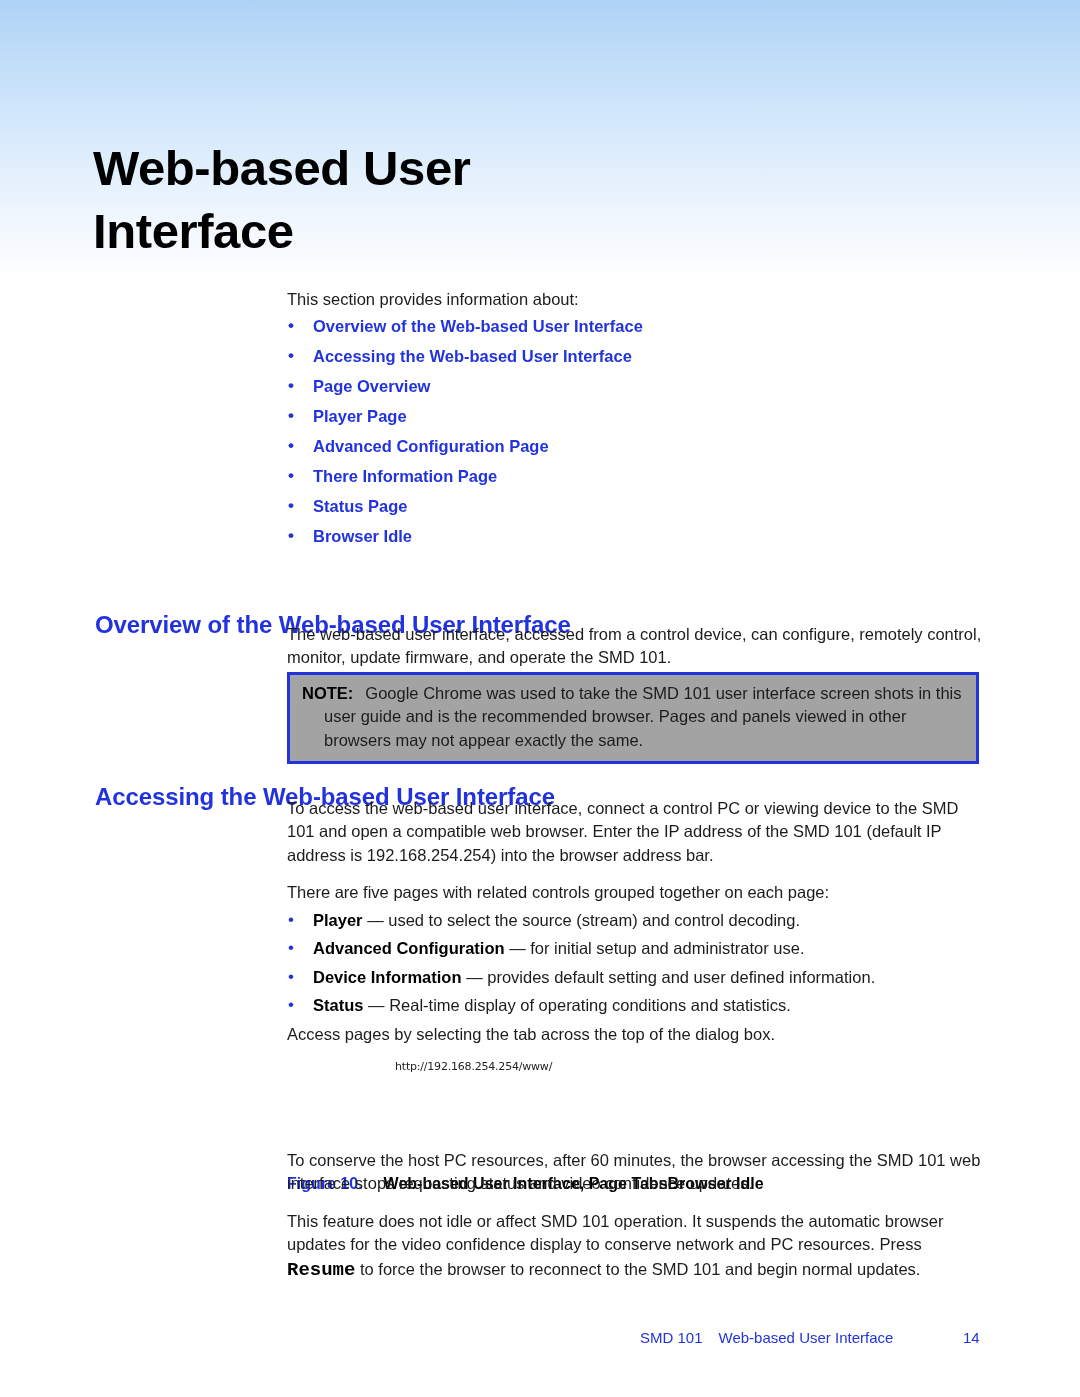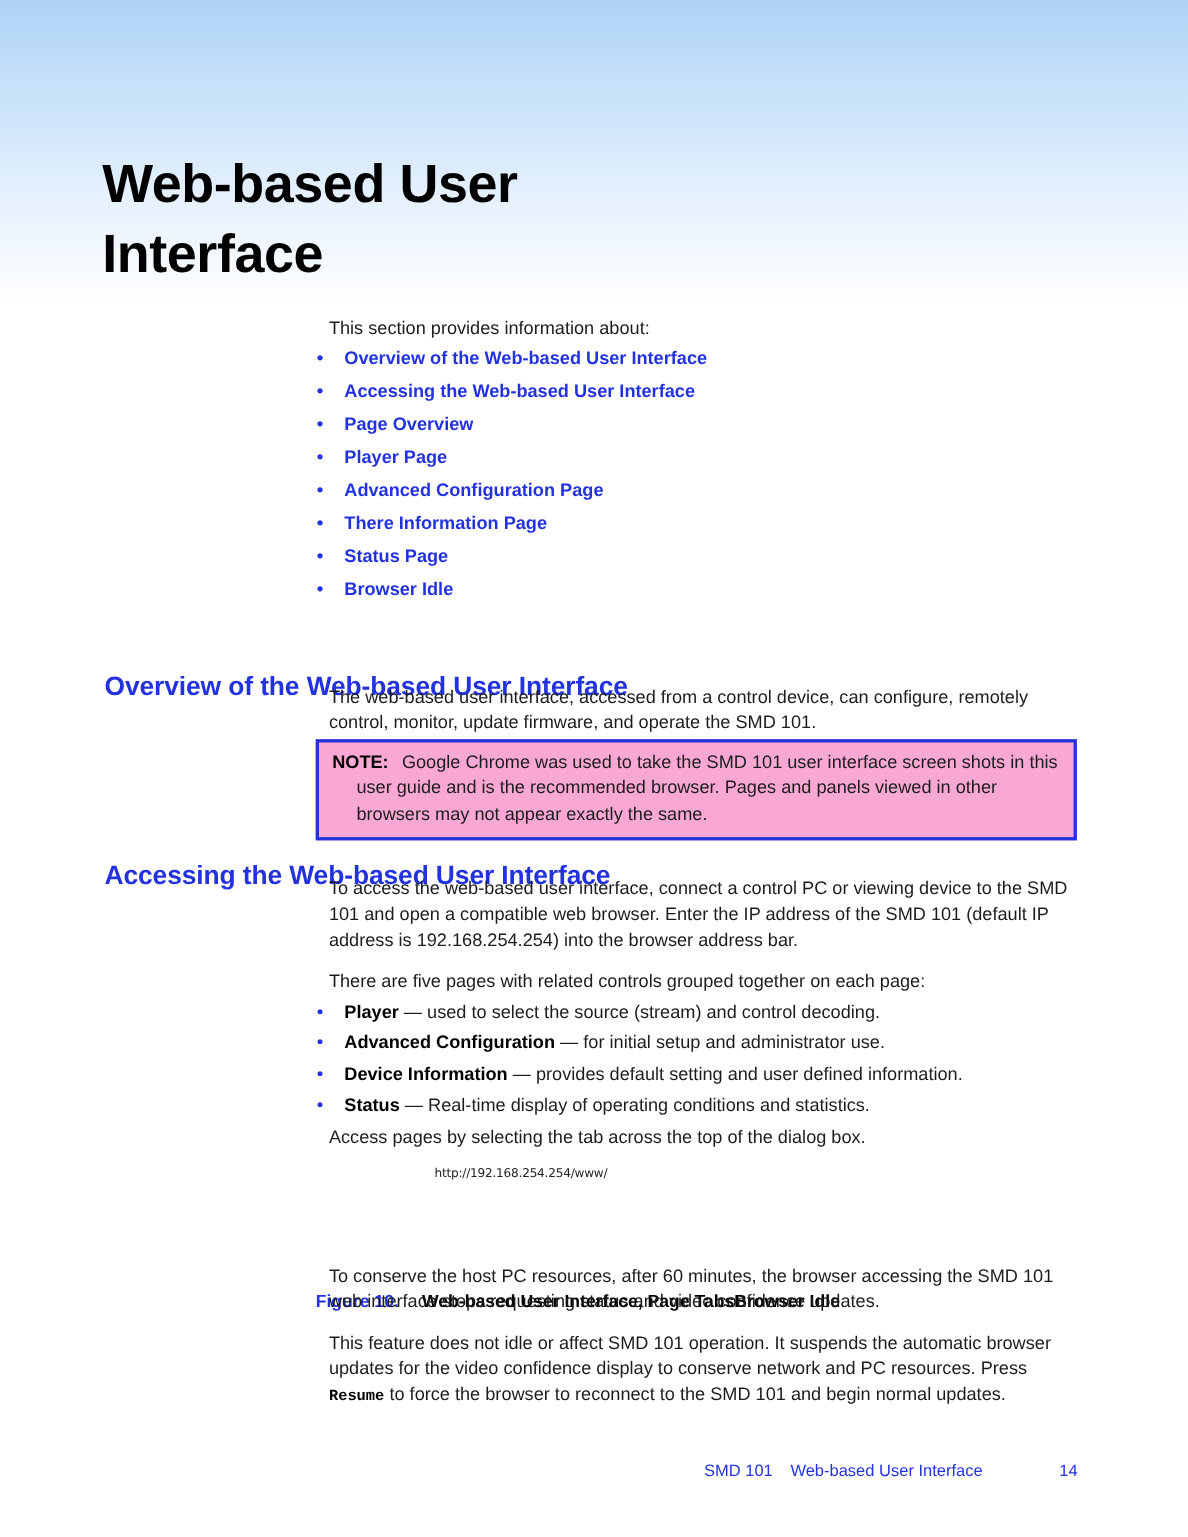--- a/index.html
+++ b/index.html
@@ -58,21 +58,21 @@
     position: absolute;
     left: 287px;
     top: 288px;
     width: 700px;
   }
 
   .para {
     font-size: 16.5px;
     line-height: 1.42;
     color: #1c1c1c;
-    margin: 0 0 8px 12px;
+    margin: 0 0 8px 0;
   }
 
   .para.tight { margin-bottom: 4px; }
 
   
   ul.bullets {
     list-style: none;
     margin: 2px 0 0 0;
     padding: 0;
   }
@@ -120,21 +120,21 @@
   #heading-accessing { top: 763px; }
 
   
   .note-box {
     position: absolute;
     left: 287px;
     top: 672px;
     width: 692px;
     box-sizing: border-box;
     border: 3px solid #2233dd;
-    background: #f9a8d4;
+    background: #a3a3a3;
     padding: 7px 10px 9px 12px;
   }
   .note-text {
     font-size: 16.5px;
     line-height: 1.42;
     color: #1c1c1c;
     text-indent: -22px;
     padding-left: 22px;
     margin: 0;
   }
@@ -176,21 +176,21 @@
   .tail {
     position: absolute;
     left: 287px;
     top: 1149px;
     width: 700px;
   }
   .tail .para { margin-bottom: 14px; }
   .mono {
     font-family: "Liberation Mono", "DejaVu Sans Mono", monospace;
     font-weight: bold;
-    font-size: 14px;
+    font-size: 19px;
     color: #000000;
   }
 
   
   .footer {
     position: absolute;
     left: 0;
     top: 1329px;
     width: 1080px;
     height: 24px;

